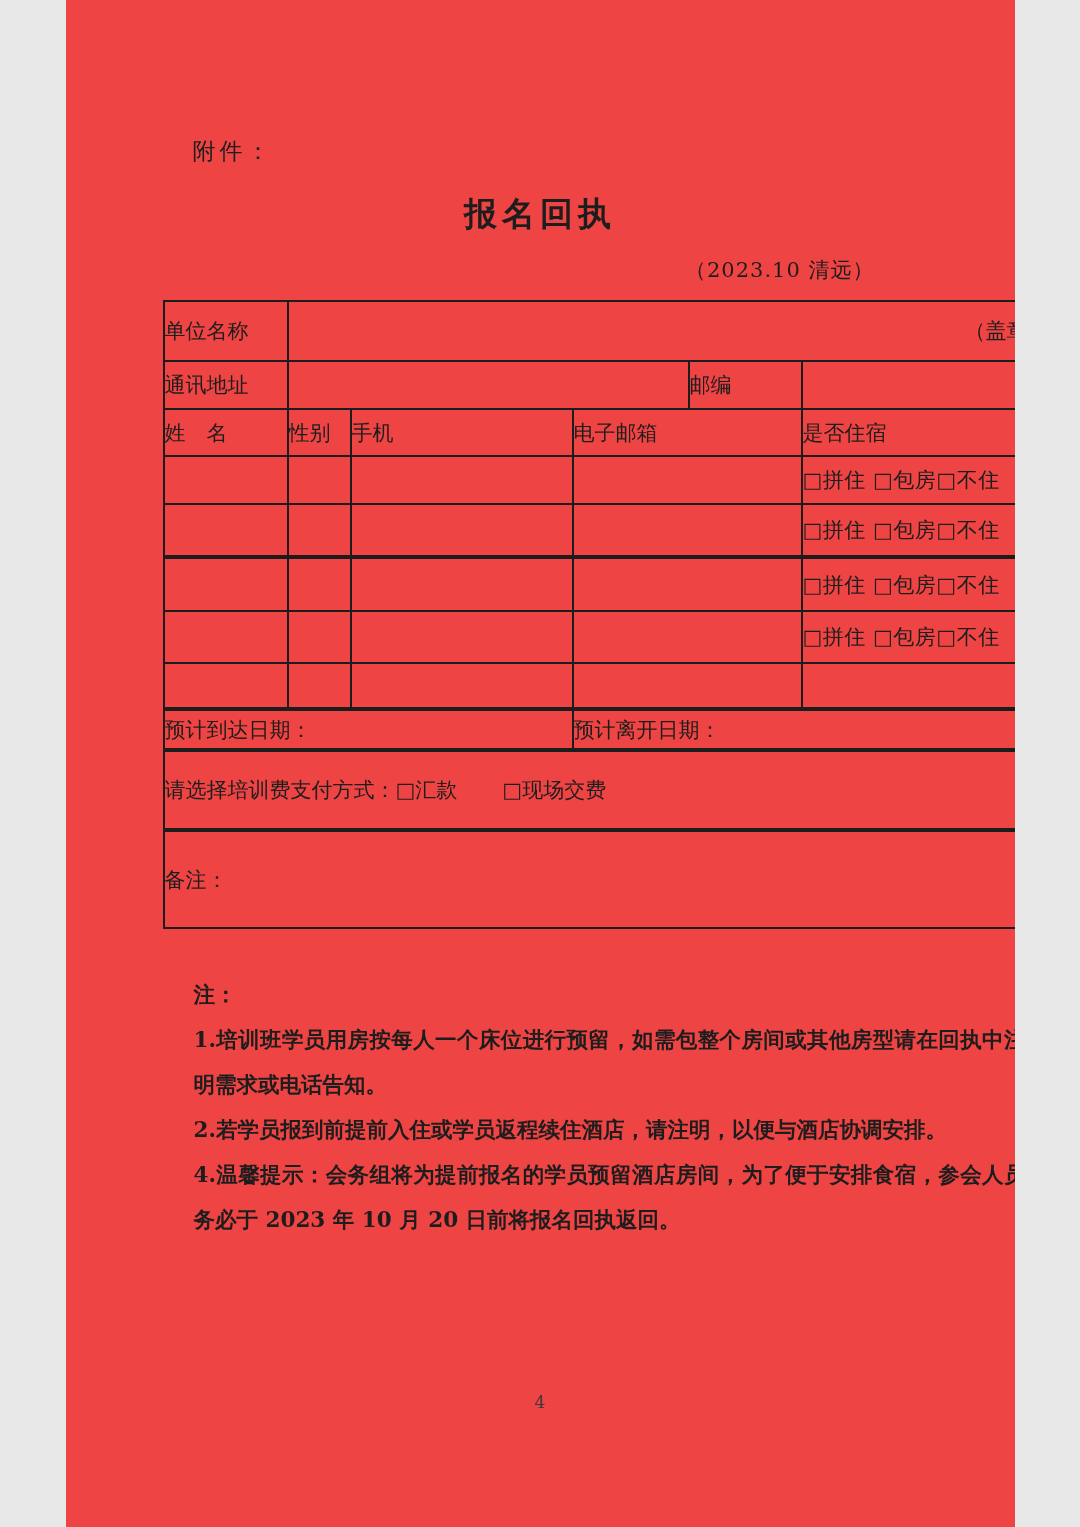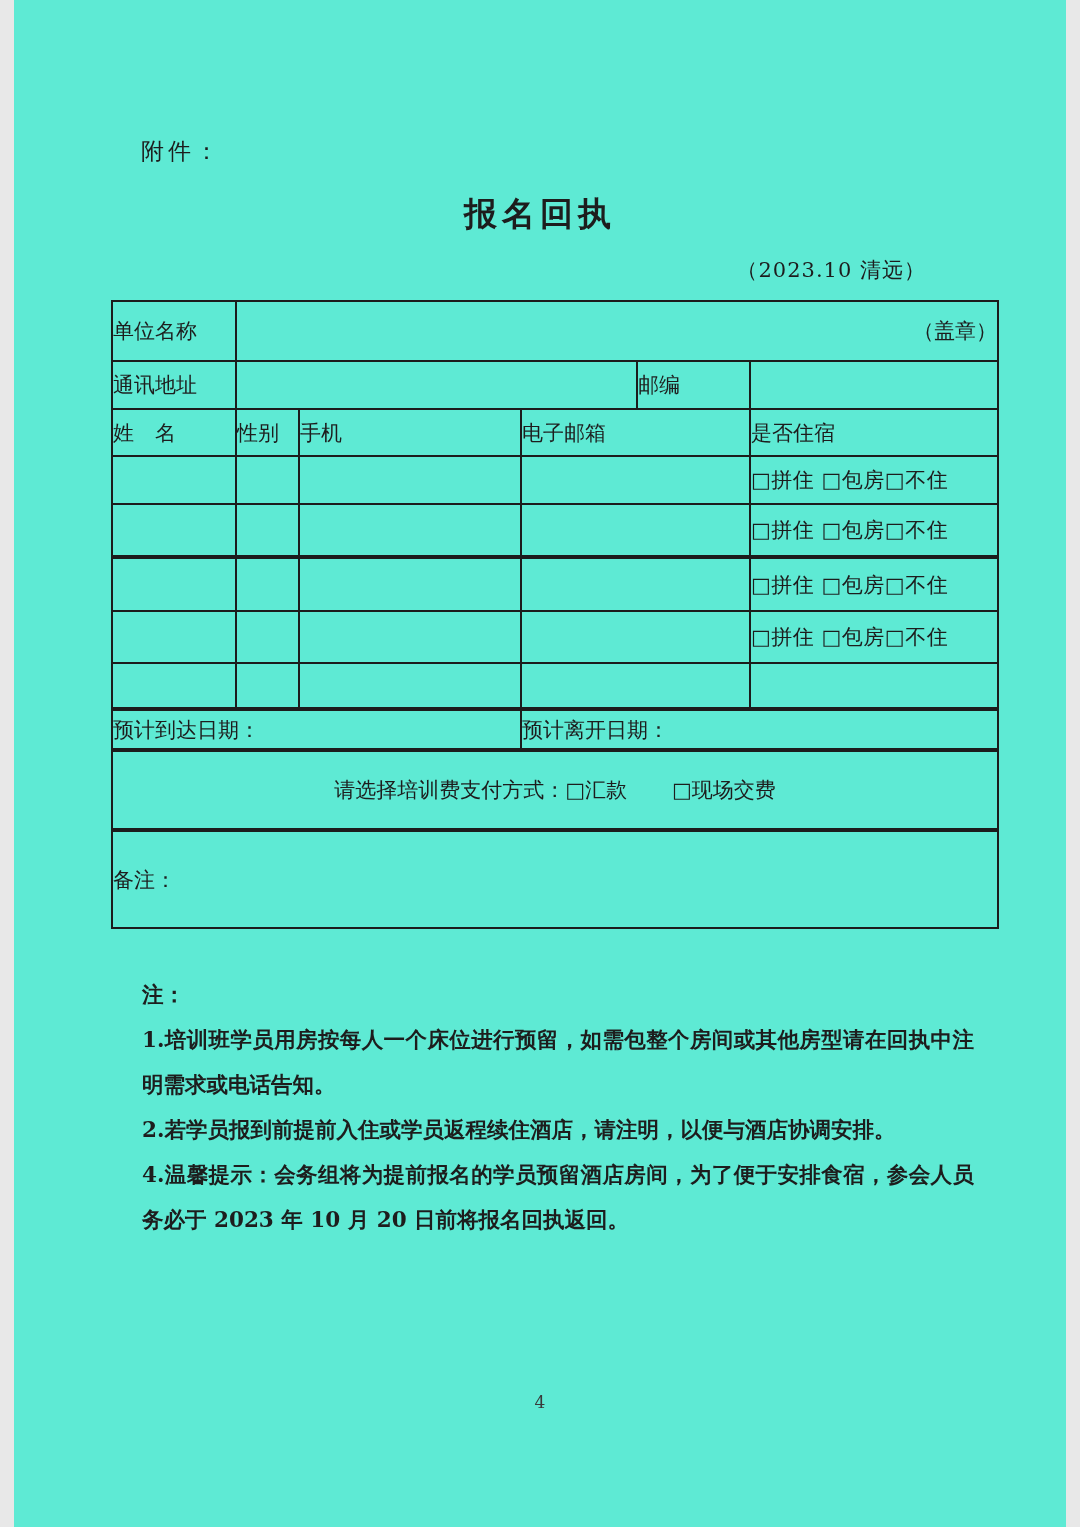--- a/index.html
+++ b/index.html
@@ -1,21 +1,21 @@
 <!DOCTYPE html>
 <html lang="zh"><head>
 <meta charset="utf-8">
 <style>
   html, body { margin: 0; padding: 0; background: #e8e8e8; }
   .page {
     position: relative;
-    width: 1052px;
+    width: 949px;
     height: 1527px;
     margin: 0 auto;
-    background: #5eead4;
+    background: #ef4444;
     color: #1d1d1d;
     font-family: "DejaVu Serif", "Liberation Serif", serif;
     overflow: hidden;
   }
   .attachment-label {
     position: absolute;
     left: 127px;
     top: 136px;
     font-size: 23px;
     letter-spacing: 4px;
@@ -64,21 +64,21 @@
   tr.r-p5        { height: 46px; }
   tr.r-dates     { height: 41px; }
   tr.r-pay       { height: 80px; }
   tr.r-remark    { height: 98px; }
   td.lbl   { padding-left: 12px; text-align: left; }
   td.ctr   { text-align: left; }
   td.seal  { text-align: right; padding-right: 12px; margin-top: 16px; }
   td.accom { padding-left: 8px; font-size: 21px; letter-spacing: 0.5px; }
   tr.r-p2 td  { border-bottom-width: 4px; }
   tr.r-dates td { border-top-width: 4px; border-bottom-width: 4px; }
-  tr.r-pay td   { border-bottom-width: 4px; text-align: center; margin-left: 15px; }
+  tr.r-pay td   { border-bottom-width: 4px; text-align: left; margin-left: 15px; }
   td.remark-cell { vertical-align: top; padding-top: 8px; padding-left: 12px; }
   .pay-gap { display: inline-block; width: 45px; }
   .notes {
     position: absolute;
     left: 128px;
     top: 972px;
     width: 832px;
     font-size: 21.5px;
     line-height: 45px;
     font-weight: 600;

